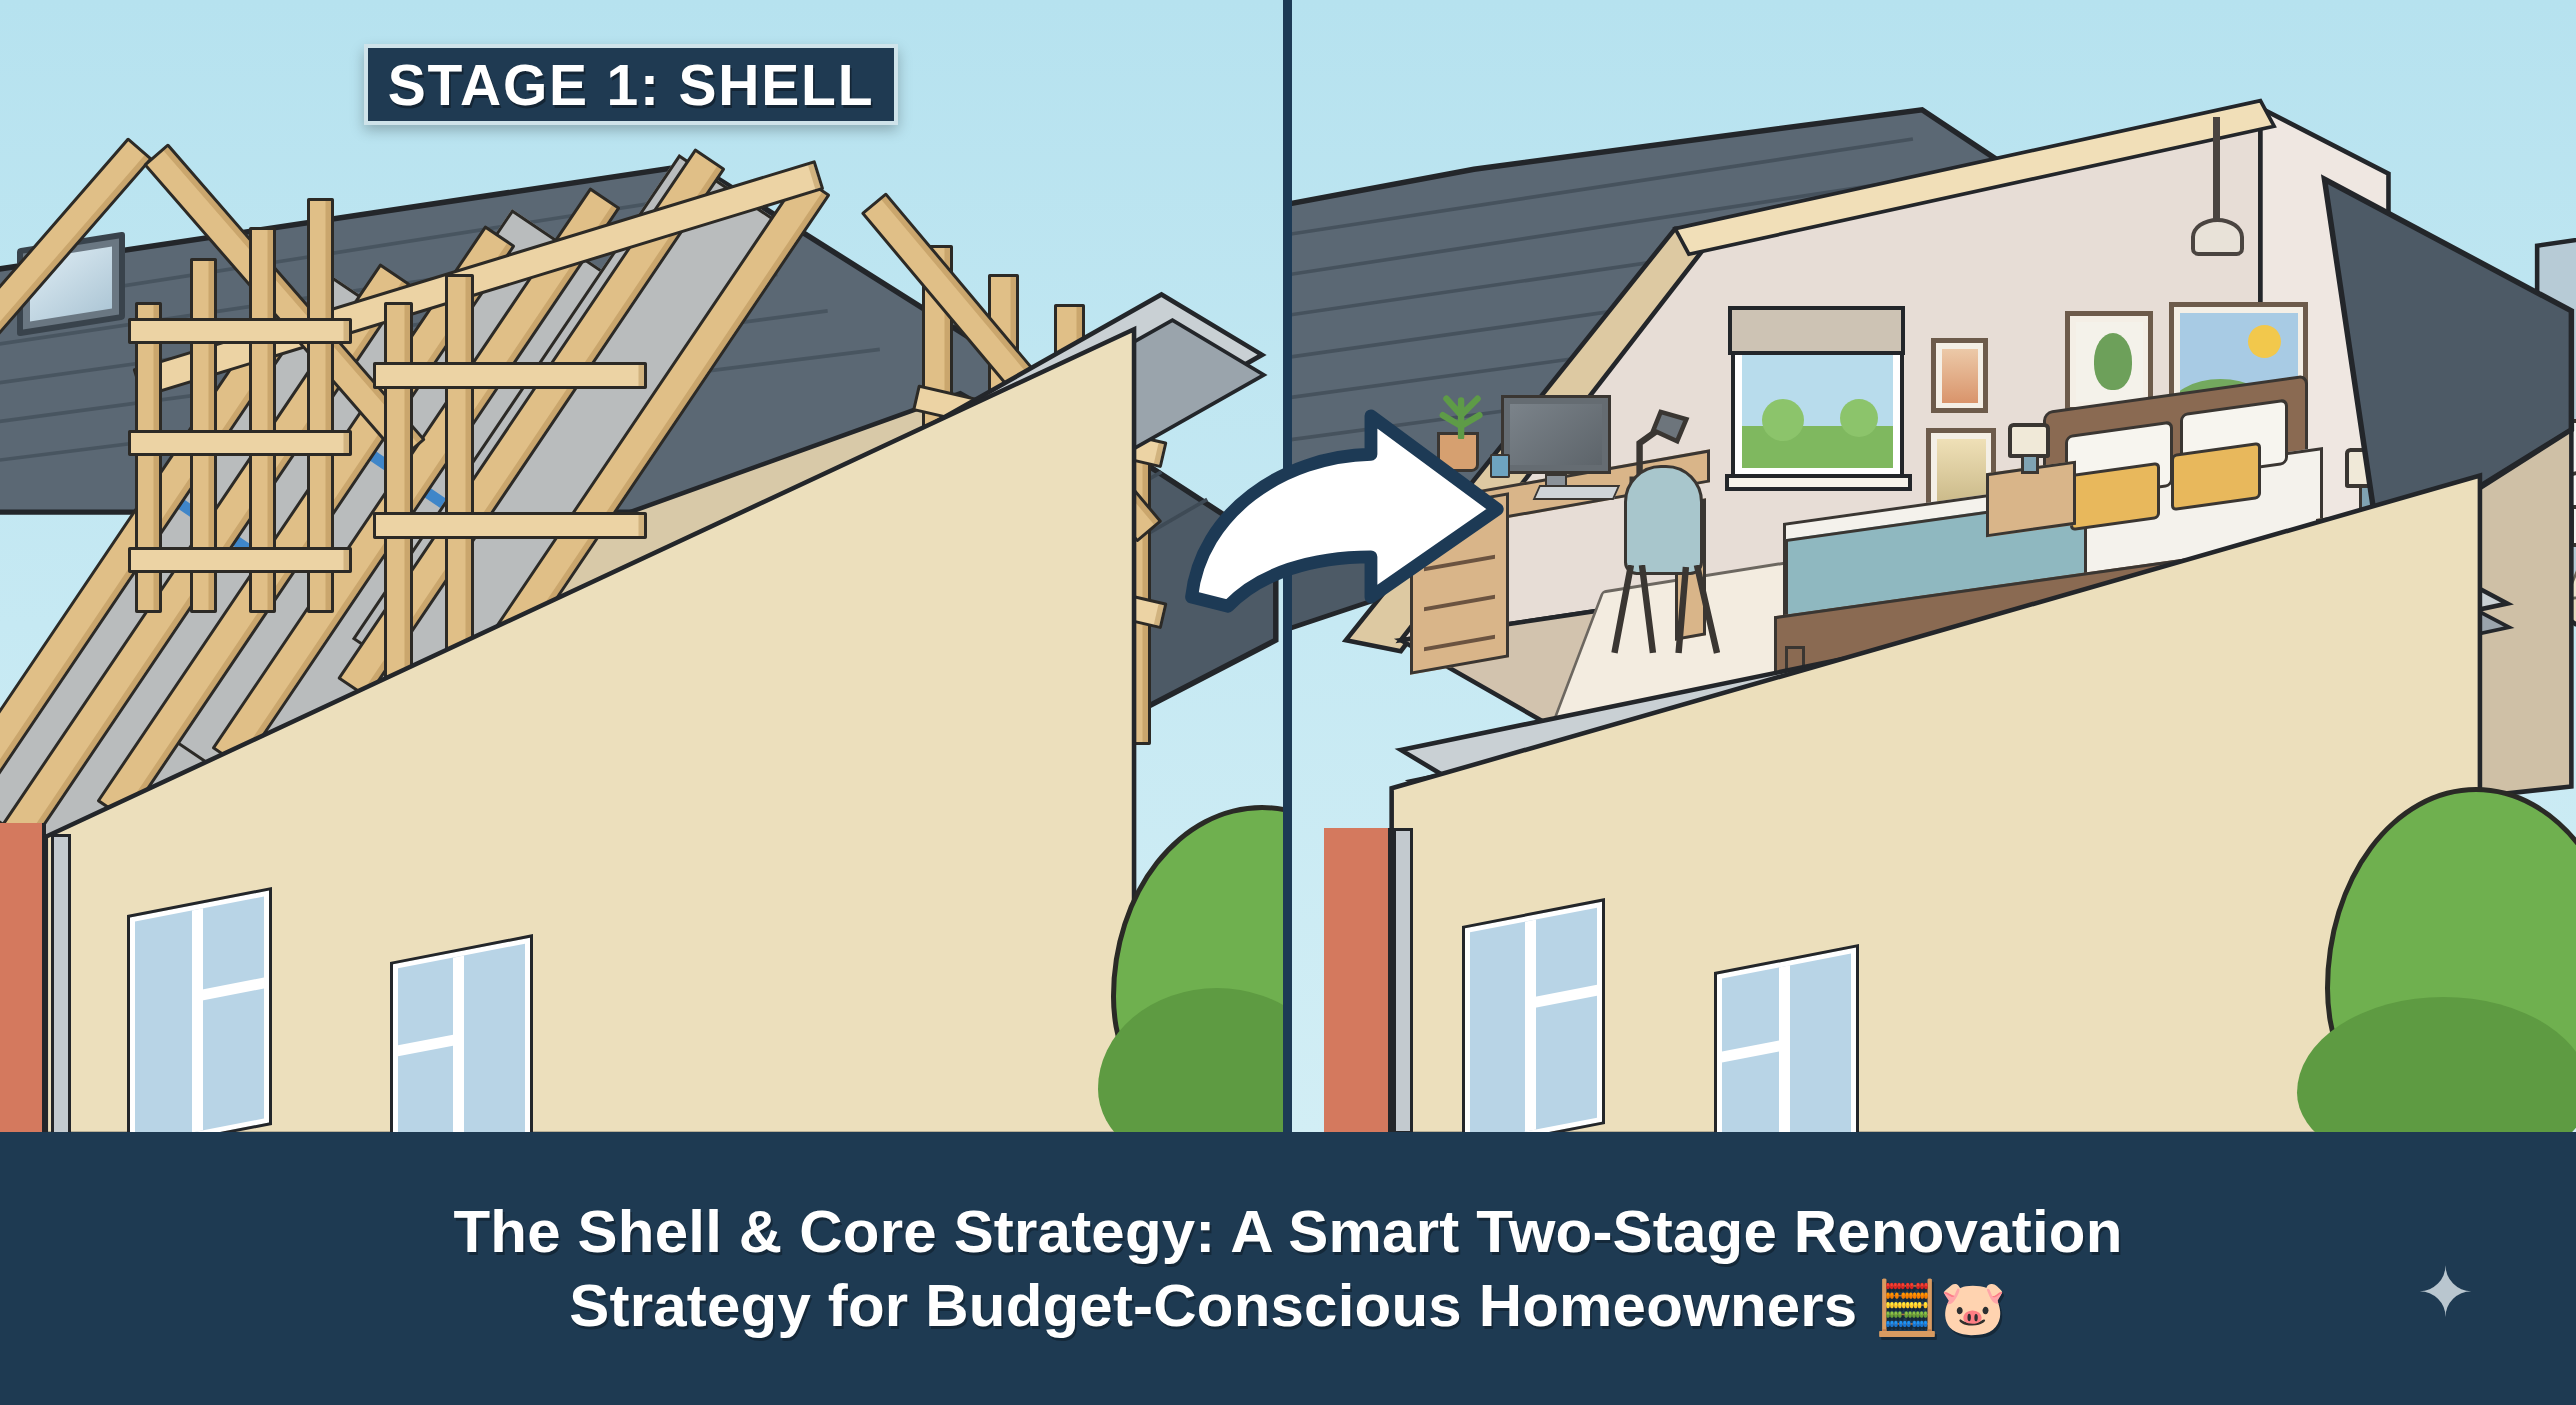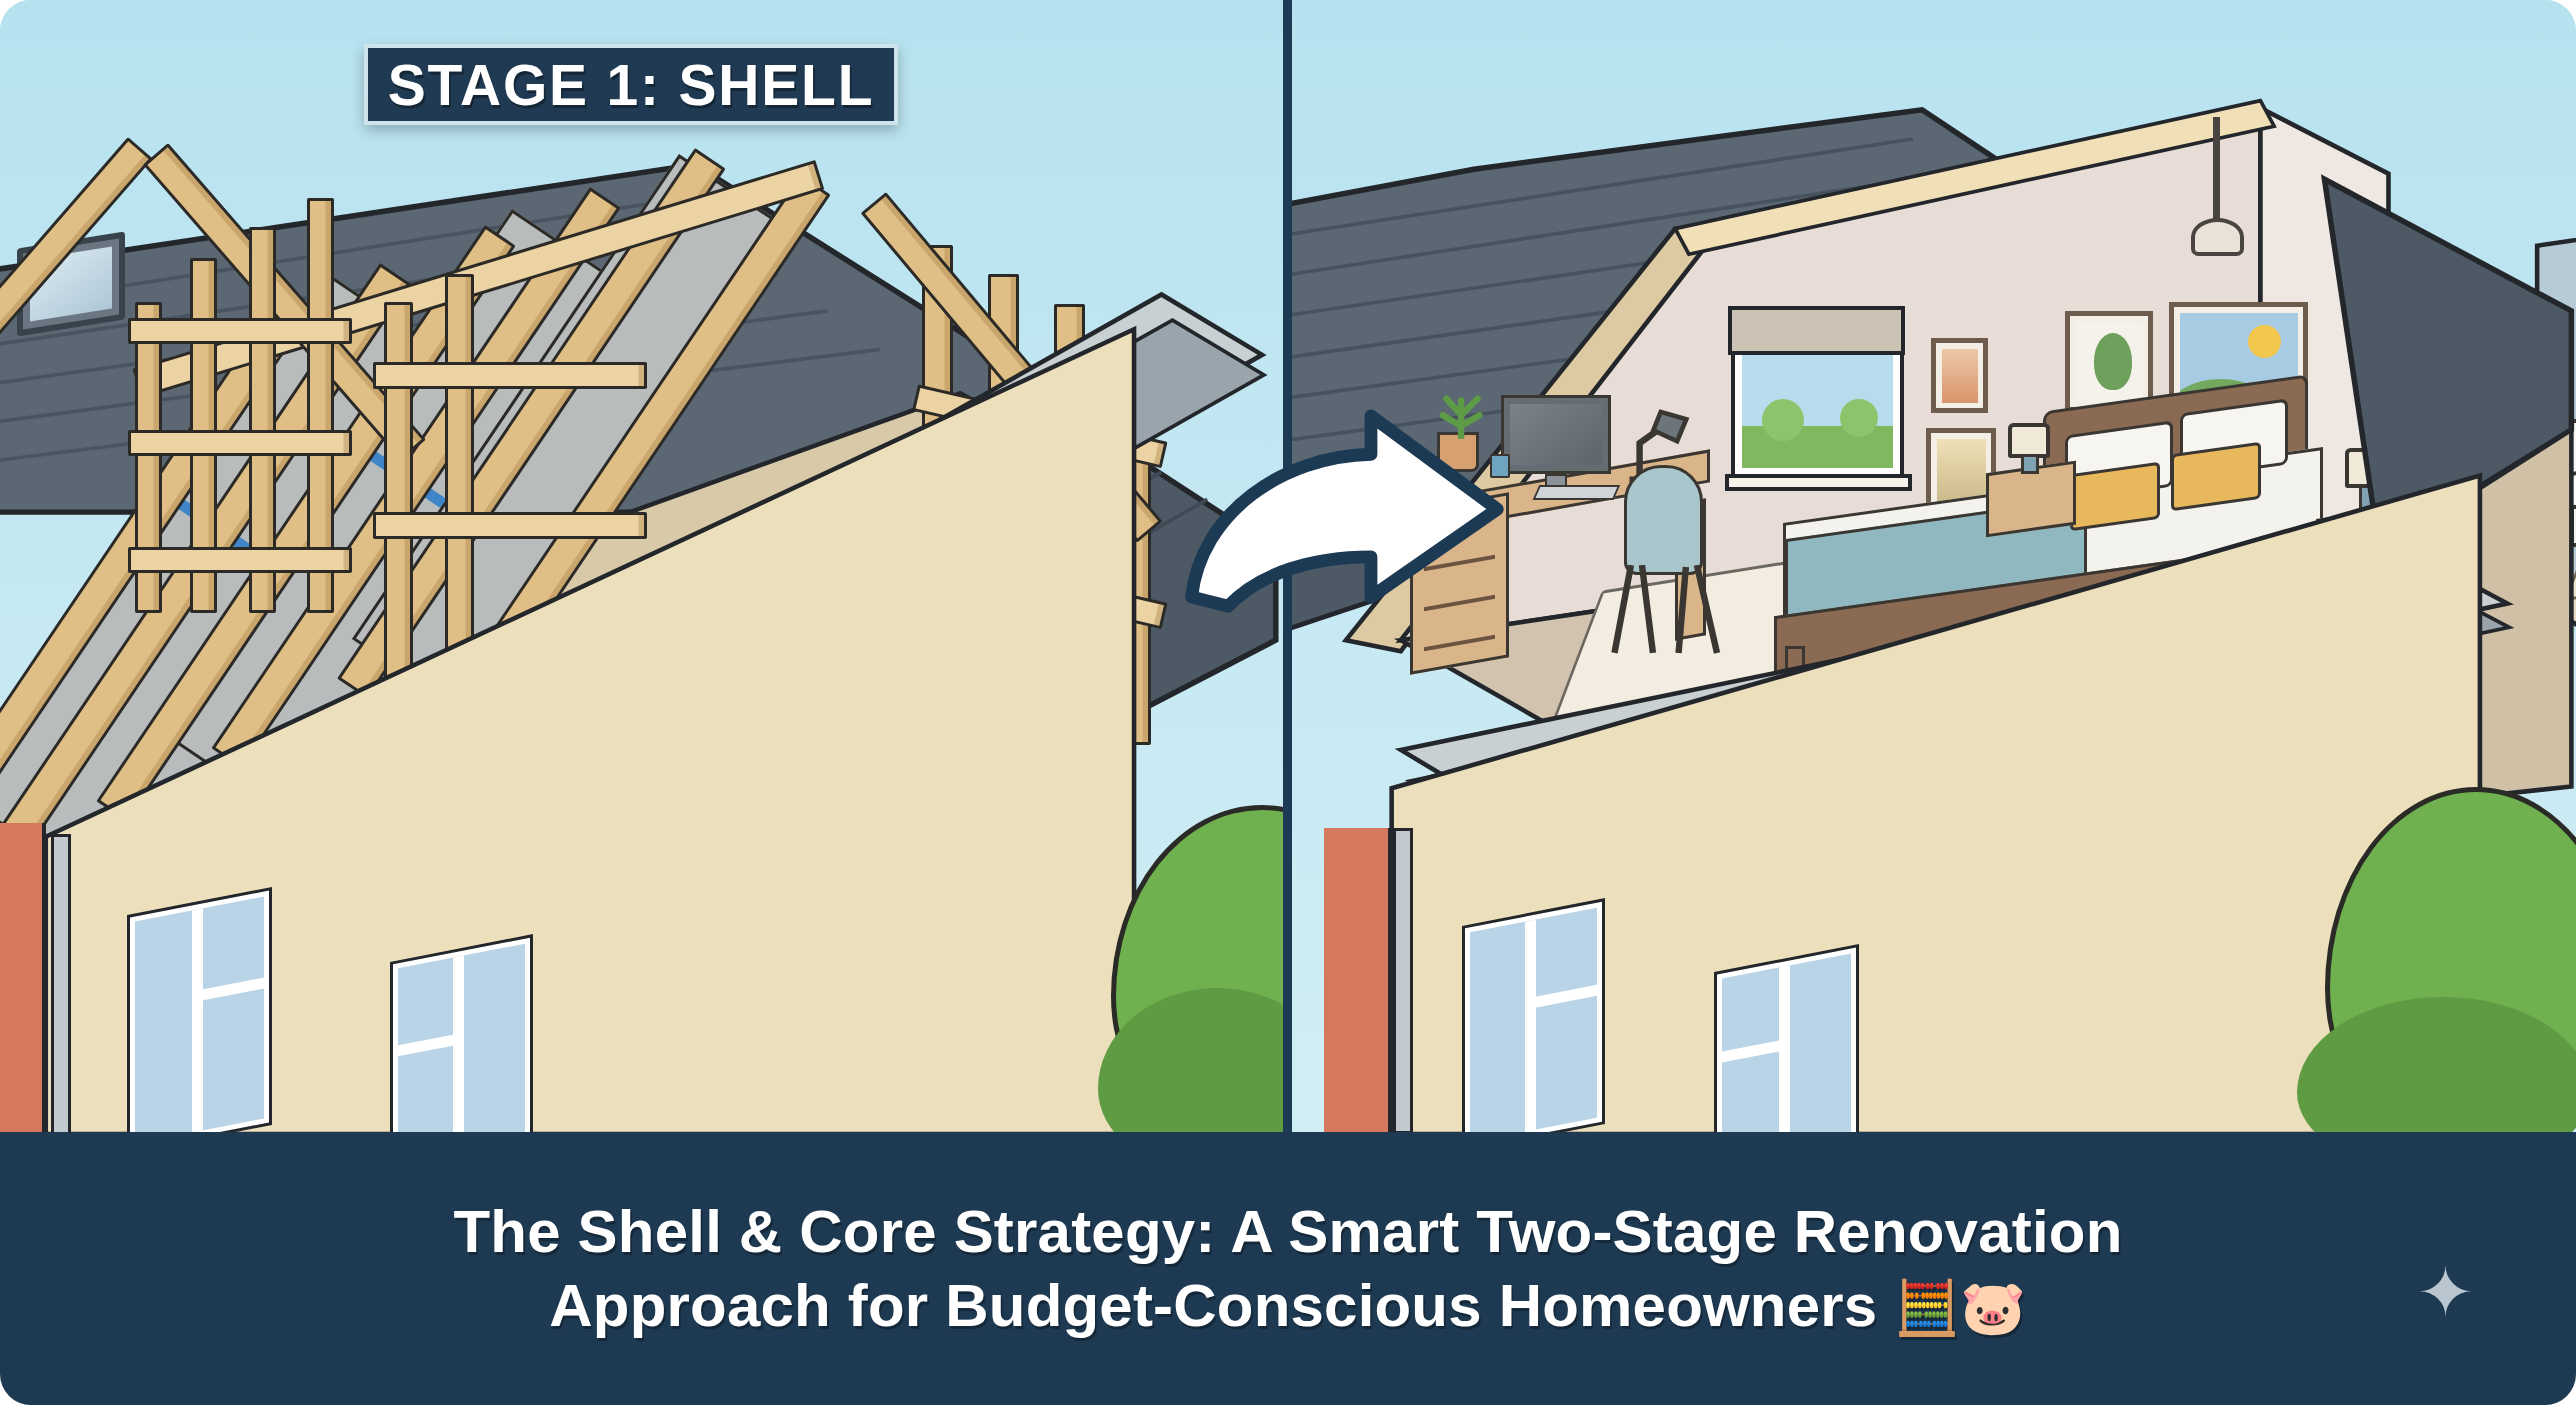--- a/index.html
+++ b/index.html
@@ -4,21 +4,20 @@
 <style>
   * { margin:0; padding:0; box-sizing:border-box; }
   html,body { background:#ffffff; }
   body { font-family:"Liberation Sans", sans-serif; }
 
   #stage {
     position:relative;
     width:2576px; height:1405px;
     overflow:hidden;
     background:#bde5f0;
-    border-radius:31px;
   }
 
   
   .sky {
     position:absolute; left:0; top:0; width:2576px; height:1134px;
     background:linear-gradient(#b6e2ef 0%, #c6e9f3 55%, #d2eef5 100%);
   }
 
   
   .panel { position:absolute; top:0; height:1134px; overflow:hidden; }
@@ -391,20 +390,20 @@
   </div>
 
   <svg id="arrow" viewBox="0 0 380 260">
     <path d="M18,212 C28,120 118,58 214,56 L214,14 L352,116 L214,212 L214,168
              C150,168 92,186 58,222 Z" fill="#ffffff" stroke="#1d3a55" stroke-width="14" stroke-linejoin="round"></path>
   </svg>
 
   <div id="caption">
     <div class="line">The Shell &amp; Core Strategy: A Smart Two-Stage Renovation</div>
     <div class="line">
-      <span>Approach for Budget-Conscious Homeowners</span>
+      <span>Strategy for Budget-Conscious Homeowners</span>
       <span class="emoji">🧮</span><span class="emoji">🐷</span>
     </div>
     <div id="sparkle" style="color:#b9c6cf;font-size:68px;line-height:1;">✦</div>
   </div>
 
 </div>
 
 
 </body></html>

